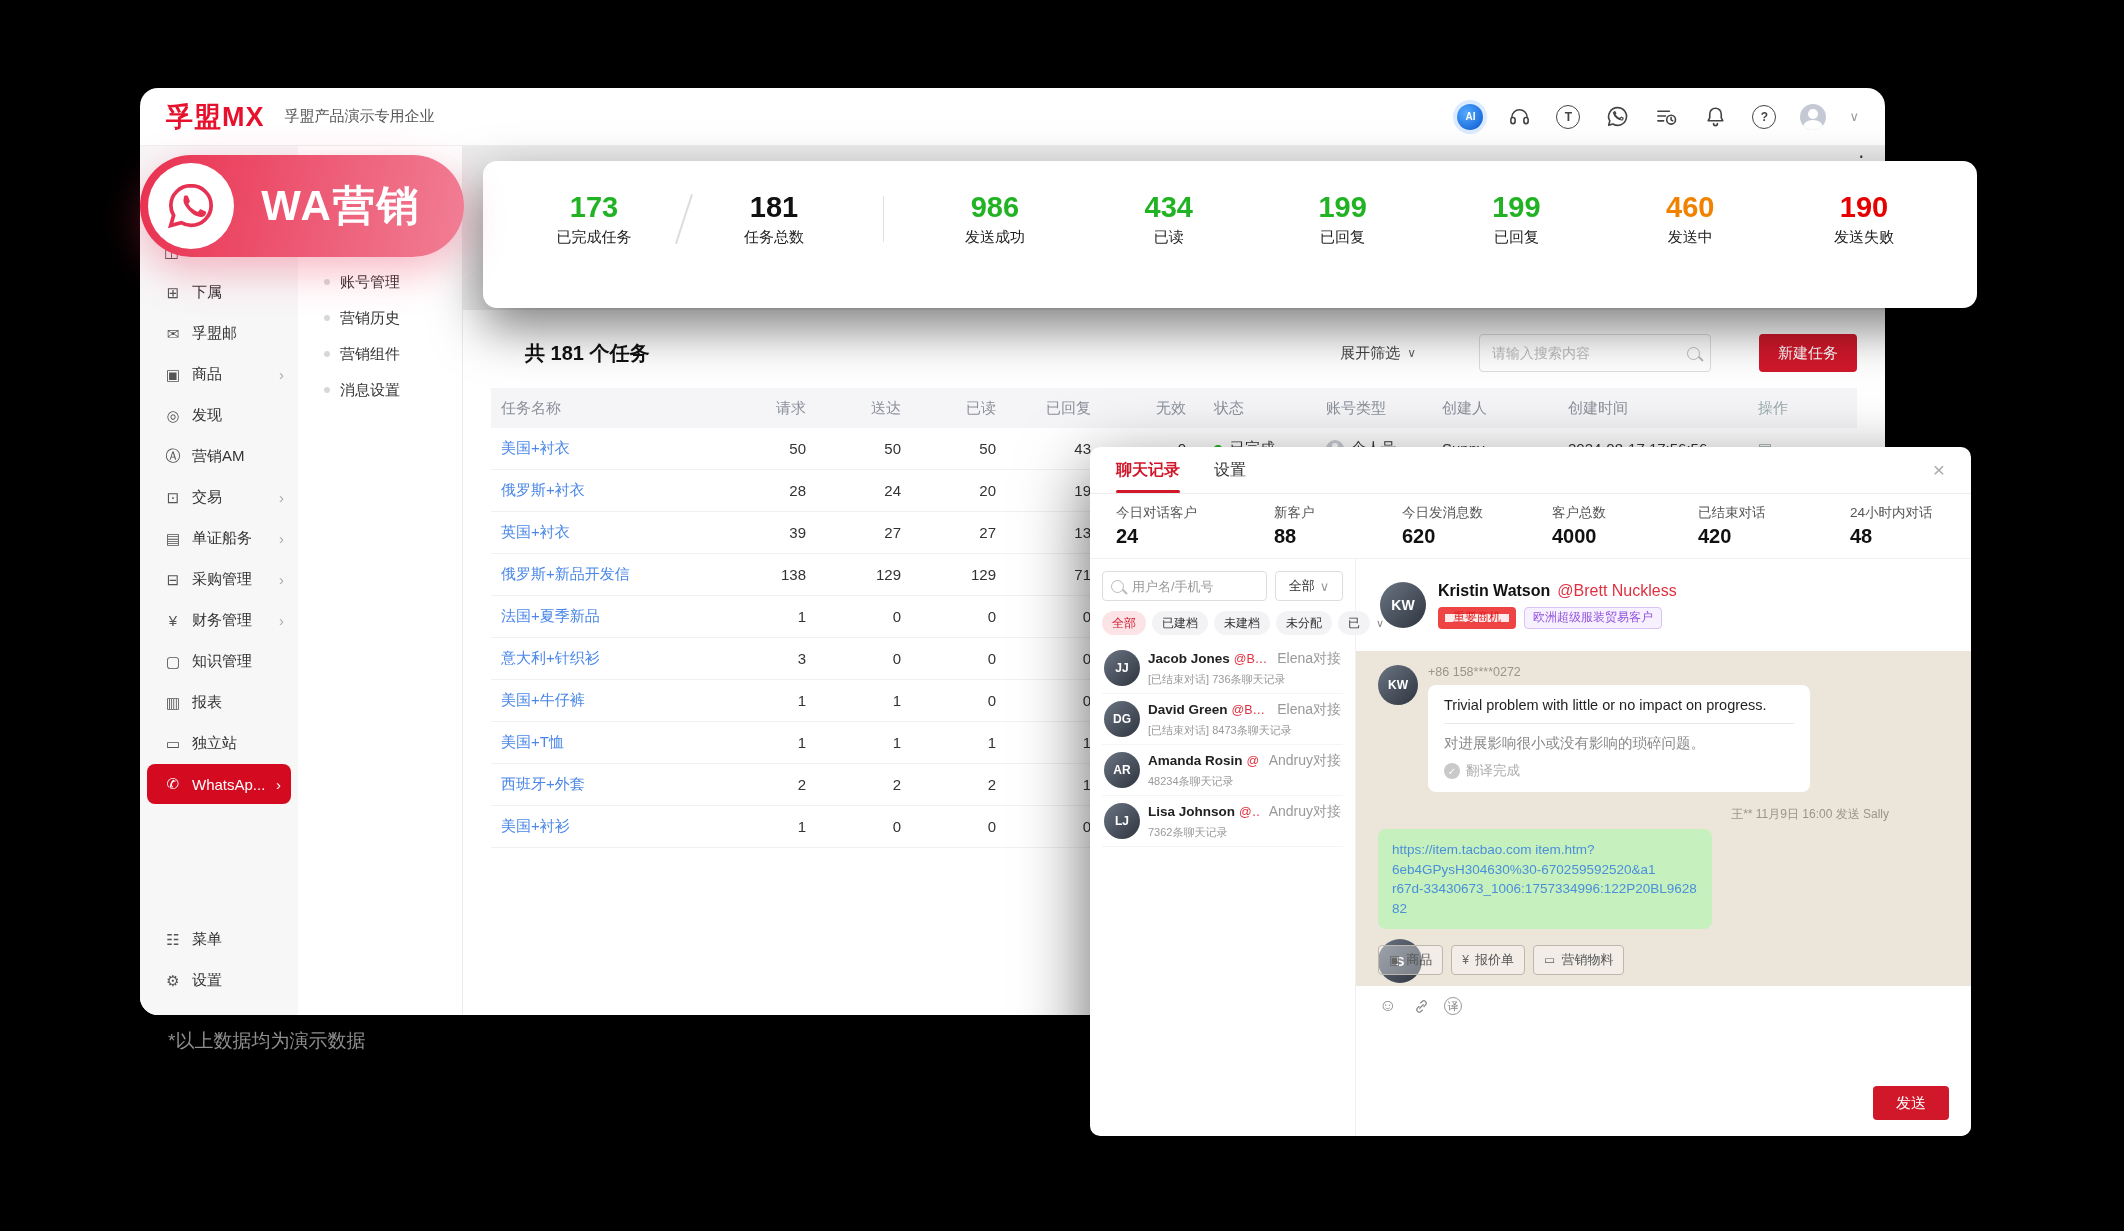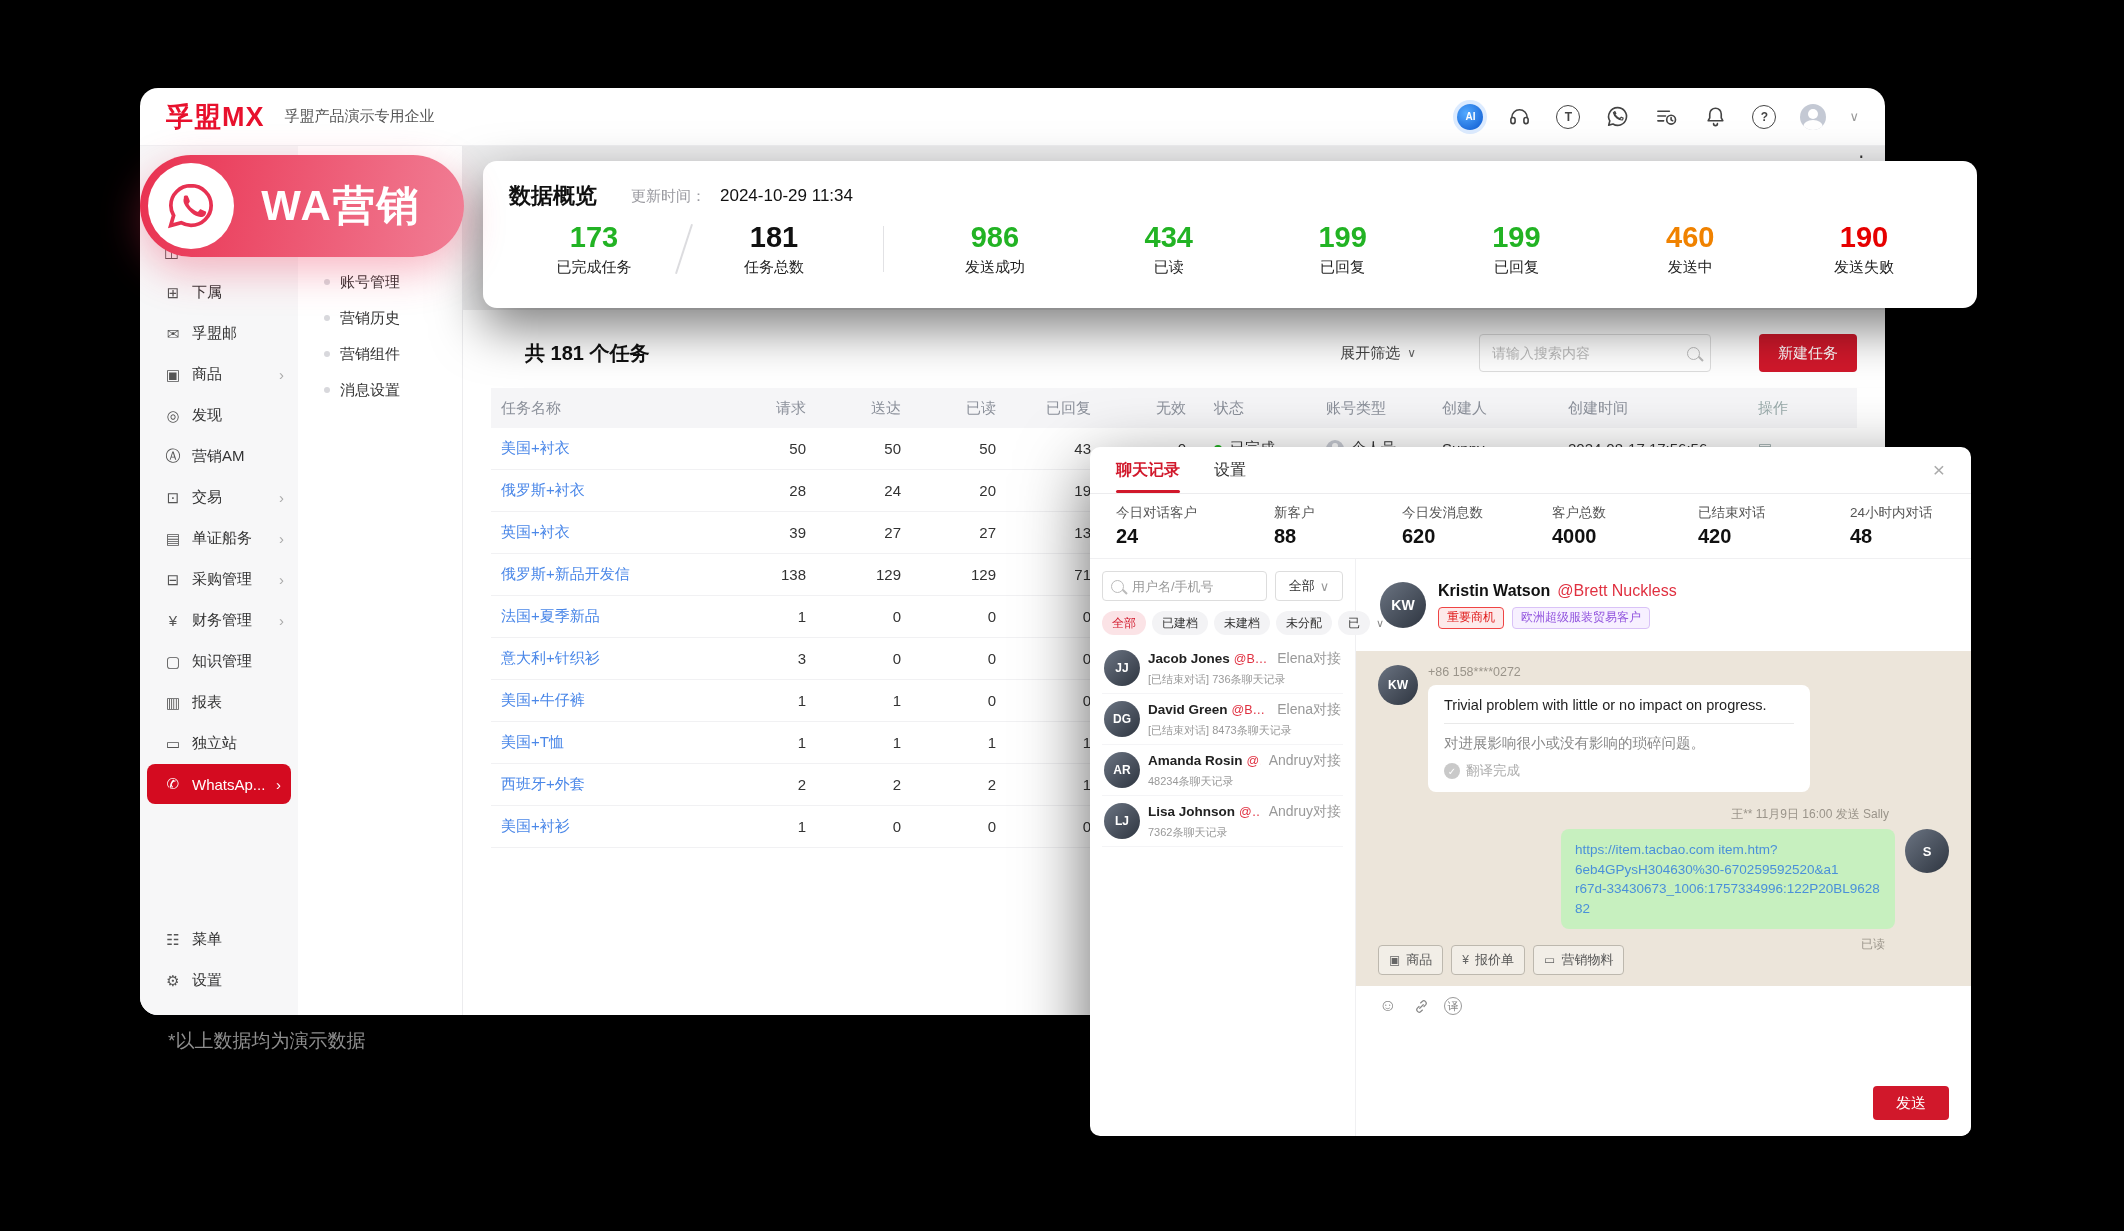--- a/index.html
+++ b/index.html
@@ -110,35 +110,35 @@
   .cagent{margin-left:auto;font-size:14px;color:#999;flex:none;padding-left:4px;}
   .cdesc{font-size:11px;color:#999;margin-top:4px;white-space:nowrap;overflow:hidden;}
   .ch-right{flex:1;display:flex;flex-direction:column;min-width:0;}
   .ch-user{height:92px;flex:none;display:flex;align-items:center;gap:12px;padding:0 24px;}
   .uav{width:46px;height:46px;border-radius:50%;flex:none;display:flex;align-items:center;justify-content:center;color:#fff;font-size:14px;font-weight:bold;background:linear-gradient(135deg,#6b7482,#2e3540);}
   .uname-row{display:flex;gap:7px;font-size:16px;align-items:baseline;}
   .uname{font-weight:bold;color:#111;}
   .uhandle{color:#e03040;}
   .tags{display:flex;gap:8px;margin-top:7px;}
   .tag{height:22px;padding:0 8px;border-radius:4px;font-size:12px;display:flex;align-items:center;box-sizing:border-box;}
-  .tag.red{color:#e02020;background:#fdeaea;border:1px solid #ef4444;}
+  .tag.red{color:#e02020;background:#fdeaea;border:7px solid #ef4444;}
   .tag.purple{color:#9254de;background:#f7f0ff;border:1px solid #d9c2f7;}
   .msgs{flex:1;background:#ece5da;position:relative;padding:14px 22px;box-sizing:border-box;overflow:hidden;}
   .in{display:flex;gap:10px;}
   .mav{width:40px;height:40px;border-radius:50%;flex:none;display:flex;align-items:center;justify-content:center;color:#fff;font-size:12px;font-weight:bold;background:linear-gradient(135deg,#6b7482,#2e3540);}
   .sender{font-size:12.5px;color:#9a948a;}
   .wbubble{background:#fff;border-radius:8px;margin-top:6px;padding:12px 16px;width:382px;box-sizing:border-box;}
   .en{font-size:14.5px;color:#222;white-space:nowrap;}
   .mdiv{border-top:1px solid #e9e9e9;margin:10px 0;}
   .zh{font-size:14.5px;color:#8a8a8a;}
   .tr-row{display:flex;align-items:center;gap:6px;margin-top:9px;color:#adadad;font-size:13.5px;}
   .tick{width:16px;height:16px;border-radius:50%;background:#c9c9c9;color:#fff;font-size:10px;display:flex;align-items:center;justify-content:center;flex:none;}
   .out{margin-top:14px;}
   .out-meta{text-align:right;font-size:12px;color:#9a948a;padding-right:60px;}
-  .out-row{display:flex;justify-content:flex-end;align-items:flex-start;gap:10px;margin-top:6px;}
+  .out-row{display:flex;justify-content:flex-end;align-items:flex-start;gap:10px;margin-top:6px;flex-direction:column;}
   .gbubble{background:#c7f0bf;border-radius:8px;padding:11px 14px;width:334px;box-sizing:border-box;font-size:13.5px;color:#4a90d9;white-space:pre-line;word-break:break-all;line-height:1.45;}
   .oav{width:44px;height:44px;border-radius:50%;flex:none;display:flex;align-items:center;justify-content:center;color:#fff;font-size:13px;font-weight:bold;background:linear-gradient(135deg,#6b7482,#2e3540);}
   .read{text-align:right;font-size:12px;color:#9a948a;padding-right:64px;margin-top:7px;}
   .acts{position:absolute;left:22px;bottom:11px;display:flex;gap:8px;}
   .act{height:28px;border:1px solid #bdb8ae;border-radius:4px;background:rgba(255,255,255,.35);display:flex;align-items:center;gap:6px;padding:0 10px;font-size:13px;color:#555;}
   .act .ag{font-size:12px;color:#666;}
   .compose{height:150px;flex:none;background:#fff;padding:10px 22px;box-sizing:border-box;position:relative;}
   .tools{display:flex;gap:13px;align-items:center;color:#888;}
   .tool{width:20px;height:20px;display:flex;align-items:center;justify-content:center;font-size:17px;color:#888;}
   .tool svg{width:17px;height:17px;stroke:#888;fill:none;stroke-width:1.7;stroke-linecap:round;}
@@ -416,25 +416,20 @@
               <span class="c-num">0</span>
               <span class="c-num">0</span>
             </div>
           </div>
         </div>
       </div>
     </div>
   </div>
 
   <div class="overview">
-    <div class="ov-top">
-      <span class="ov-title">数据概览</span>
-      <span class="ov-upd-l">更新时间：</span>
-      <span class="ov-upd-v">2024-10-29 11:34</span>
-    </div>
     <div class="ov-stats">
       <div class="ov-g w170">
           <div class="ov-v c-green">173</div>
           <div class="ov-l">已完成任务</div>
         </div>
       <div class="slash"></div>
       <div class="ov-g w170">
           <div class="ov-v c-black">181</div>
           <div class="ov-l">任务总数</div>
         </div>

